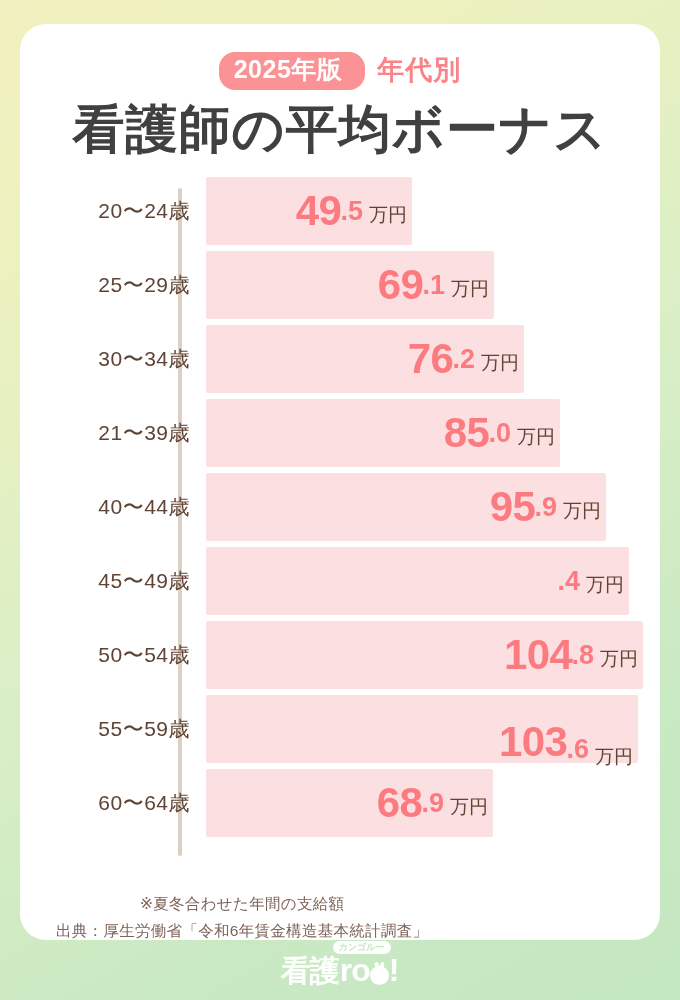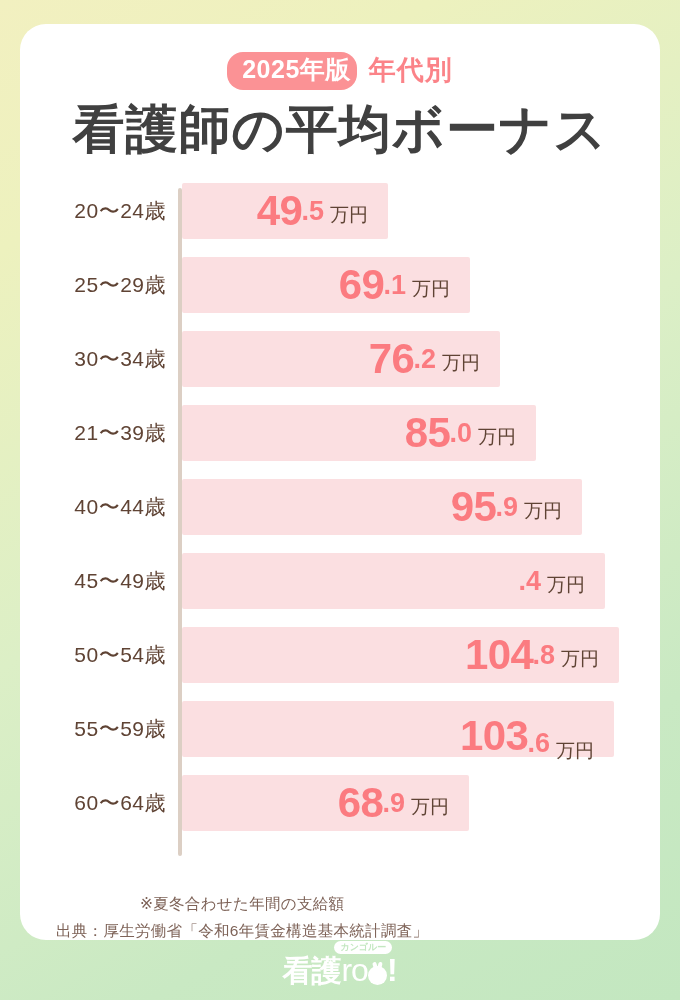--- a/index.html
+++ b/index.html
@@ -31,21 +31,21 @@
     gap:12px;
     margin-top:28px;
   }
   #year-badge {
     display:inline-block;
     background:#FB9295;
     color:#FFFFFF;
     font-size:25px;
     font-weight:bold;
     letter-spacing:0.5px;
-    padding:4px 6px 6px 15px;
+    padding:4px 23px 6px 15px;
     border-radius:16px;
     line-height:1.1;
   }
   #category-label {
     color:#FB8388;
     font-size:27px;
     font-weight:bold;
     letter-spacing:1px;
     line-height:1.1;
   }
@@ -72,20 +72,21 @@
     left:158px; top:14px;
     width:4px; height:668px;
     background:#DCCFC4;
     border-radius:2px;
   }
   .row {
     position:relative;
     height:74px;
     display:flex;
     align-items:center;
+    margin-left:24px;
   }
   .row-label {
     position:absolute;
     left:0; top:0;
     width:146px; height:74px;
     display:flex;
     align-items:center;
     justify-content:flex-end;
     color:#5F4334;
     font-size:21px;
@@ -93,27 +94,27 @@
     white-space:nowrap;
   }
   .bar-wrap {
     position:absolute;
     left:162px; top:0;
     height:74px;
     display:flex;
     align-items:center;
   }
   .bar {
-    height:56px;
+    height:68px;
     background:#FBDFE1;
     border-radius:2px;
     display:flex;
     align-items:center;
     justify-content:flex-end;
-    padding-right:20px;
+    padding-right:5px;
     white-space:nowrap;
   }
   .val-int {
     color:#FB7B80;
     font-size:42px;
     font-weight:bold;
     letter-spacing:-0.5px;
     line-height:1;
   }
   .val-dec {
@@ -157,21 +158,21 @@
     display:flex;
     align-items:flex-end;
     gap:1px;
     color:#FFFFFF;
   }
   #logo-kango {
     font-size:30px; font-weight:bold; line-height:1;
     letter-spacing:-1px;
   }
   #logo-roo {
-    font-size:32px; font-weight:normal; line-height:1;
+    font-size:32px; font-weight:bold; line-height:1;
     letter-spacing:-1px;
   }
   #logo-bang {
     font-size:32px; font-weight:bold; line-height:1;
   }
   #logo-ruby {
     position:absolute;
     left:52px; top:-13px;
     background:#FFFFFF;
     color:#C3E7C0;

